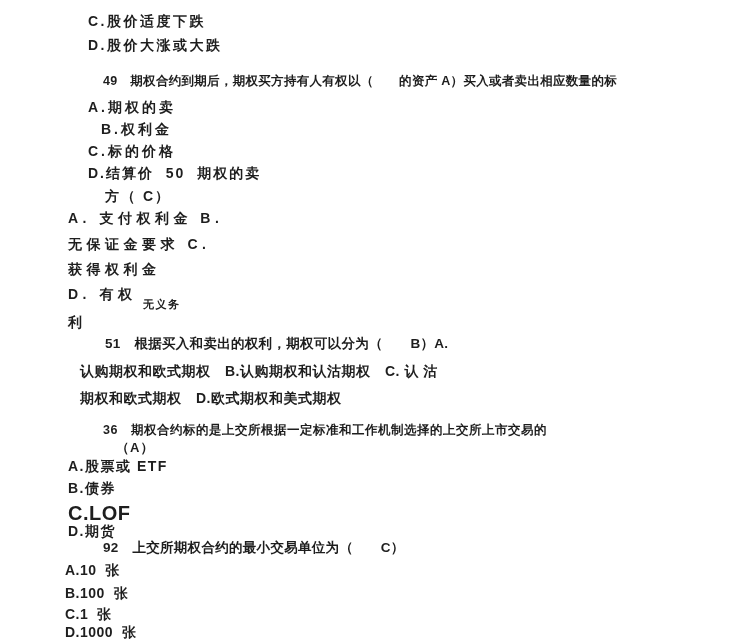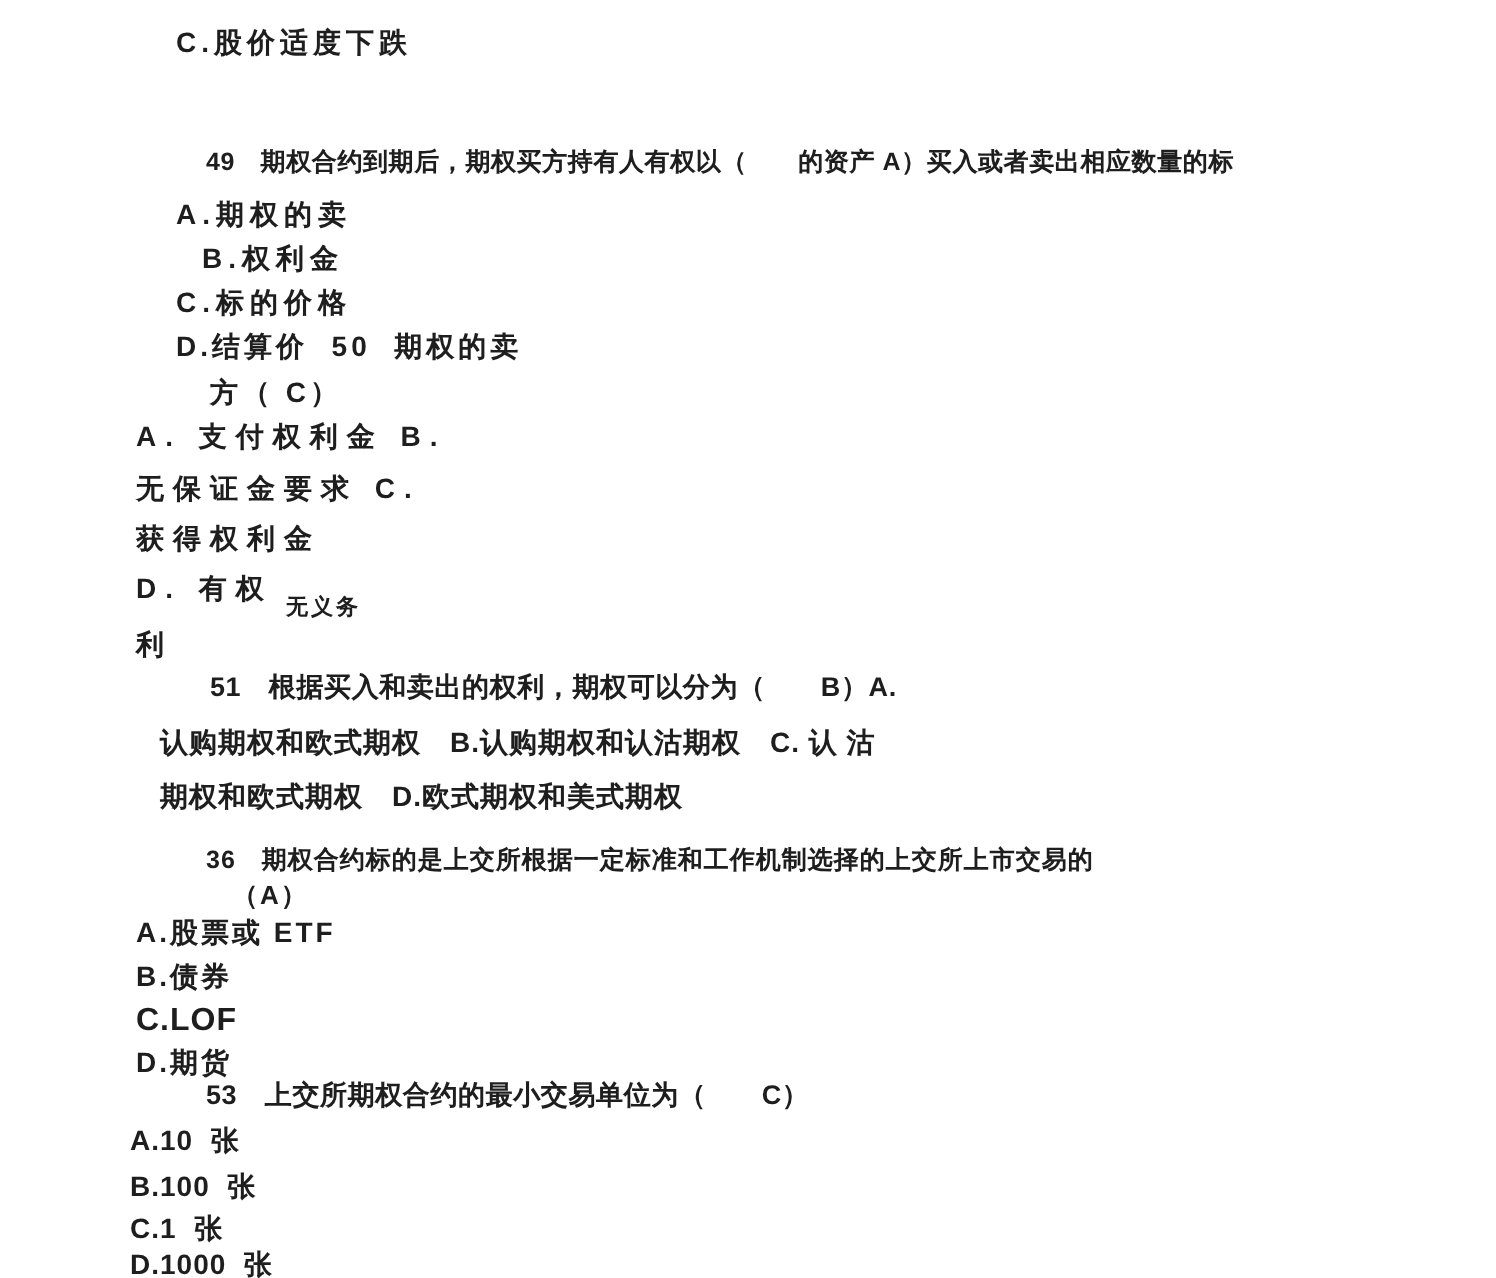--- a/index.html
+++ b/index.html
@@ -29,40 +29,41 @@
     font-weight: 600;
     color: #1e1e1e;
   }
 </style>
 </head>
 <body>
 
 <div class="page" style="background: rgb(255, 255, 255); color: rgb(30, 30, 30);">
   <div class="lines">
       <div class="line" style="left: 88px; top: 13px; font-size: 14px; letter-spacing: 2.5px;">C.股价适度下跌</div>
+      <div class="line" style="left: 88px; top: 37px; font-size: 14px; letter-spacing: 2.5px;">D.股价大涨或大跌</div>
       <div class="line" style="left: 103px; top: 74px; font-size: 12.5px; letter-spacing: 0.3px;">49　期权合约到期后，期权买方持有人有权以（　　的资产 A）买入或者卖出相应数量的标</div>
       <div class="line" style="left: 88px; top: 99px; font-size: 14px; letter-spacing: 3px;">A.期权的卖</div>
       <div class="line" style="left: 88px; top: 121px; font-size: 14px; letter-spacing: 3px; padding-left: 13px;">B.权利金</div>
       <div class="line" style="left: 88px; top: 143px; font-size: 14px; letter-spacing: 3px;">C.标的价格</div>
       <div class="line" style="left: 88px; top: 165px; font-size: 14px; letter-spacing: 2px;">D.结算价  50  期权的卖</div>
       <div class="line" style="left: 105px; top: 188px; font-size: 14px; letter-spacing: 2px; text-align: center;">方（ C）</div>
       <div class="line" style="left: 68px; top: 210px; font-size: 14px; letter-spacing: 4.5px;">A. 支付权利金 B.</div>
       <div class="line" style="left: 68px; top: 236px; font-size: 14px; letter-spacing: 4.5px;">无保证金要求 C.</div>
       <div class="line" style="left: 68px; top: 261px; font-size: 14px; letter-spacing: 4.5px;">获得权利金</div>
       <div class="line" style="left: 68px; top: 286px; font-size: 14px; letter-spacing: 4.5px;">D. 有权</div>
       <div class="line" style="left: 143px; top: 298px; font-size: 11px; letter-spacing: 1.5px;">无义务</div>
       <div class="line" style="left: 68px; top: 314px; font-size: 14px; letter-spacing: 0px;">利</div>
       <div class="line" style="left: 105px; top: 336px; font-size: 13.5px; letter-spacing: 0.3px;">51　根据买入和卖出的权利，期权可以分为（　　B）A.</div>
       <div class="line" style="left: 80px; top: 390px; font-size: 14px; letter-spacing: 0.5px;">期权和欧式期权　D.欧式期权和美式期权</div>
       <div class="line" style="left: 80px; top: 363px; font-size: 14px; letter-spacing: 0.5px;">认购期权和欧式期权　B.认购期权和认沽期权　C. 认 沽</div>
       <div class="line" style="left: 103px; top: 423px; font-size: 12.5px; letter-spacing: 0.5px;">36　期权合约标的是上交所根据一定标准和工作机制选择的上交所上市交易的</div>
       <div class="line" style="left: 116px; top: 441px; font-size: 13px; letter-spacing: 1px;">（A）</div>
       <div class="line" style="left: 68px; top: 458px; font-size: 14px; letter-spacing: 1.5px;">A.股票或 ETF</div>
       <div class="line" style="left: 68px; top: 480px; font-size: 14px; letter-spacing: 1.5px;">B.债券</div>
-      <div class="line" style="left: 68px; top: 502px; font-size: 16px; letter-spacing: 0.5px;">C.LOF</div>
+      <div class="line" style="left: 68px; top: 502px; font-size: 20px; letter-spacing: 0.5px;">C.LOF</div>
       <div class="line" style="left: 68px; top: 523px; font-size: 14px; letter-spacing: 1.5px;">D.期货</div>
-      <div class="line" style="left: 103px; top: 540px; font-size: 13.5px; letter-spacing: 0.3px;">53　上交所期权合约的最小交易单位为（　　C）</div>
+      <div class="line" style="left: 103px; top: 540px; font-size: 13.5px; letter-spacing: 0.3px;">92　上交所期权合约的最小交易单位为（　　C）</div>
       <div class="line" style="left: 65px; top: 562px; font-size: 14px; letter-spacing: 0.5px;">A.10  张</div>
       <div class="line" style="left: 65px; top: 585px; font-size: 14px; letter-spacing: 0.5px;">B.100  张</div>
       <div class="line" style="left: 65px; top: 606px; font-size: 14px; letter-spacing: 0.5px;">C.1  张</div>
       <div class="line" style="left: 65px; top: 624px; font-size: 14px; letter-spacing: 0.5px;">D.1000  张</div>
     </div>
 </div>
 
 </body></html>

